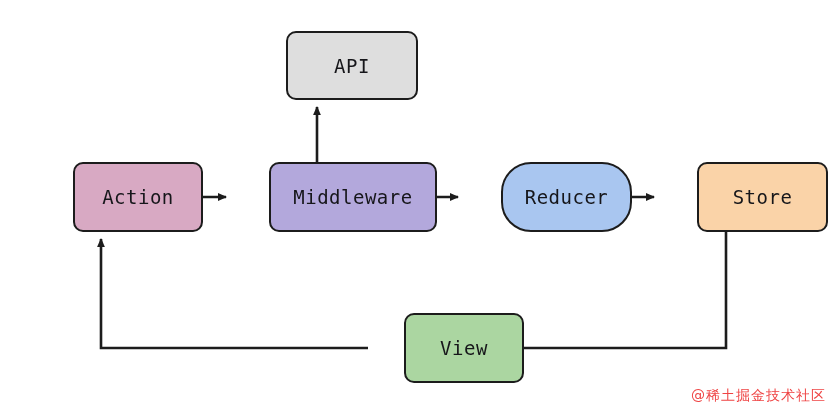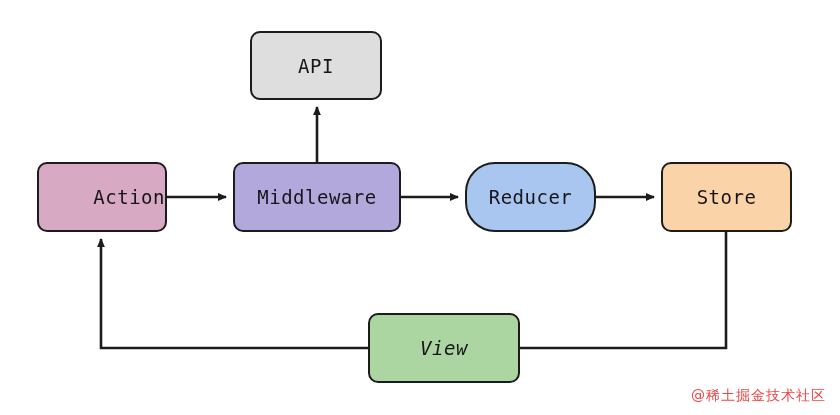--- a/index.html
+++ b/index.html
@@ -32,20 +32,21 @@
     border: 2px solid #1c1c1c;
     border-radius: 10px;
     display: flex;
     align-items: center;
     justify-content: center;
     font-family: "DejaVu Sans Mono", "Liberation Mono", monospace;
     font-size: 19px;
     letter-spacing: 0.5px;
     color: #16161a;
     z-index: 2;
+    margin-left: 36px;
   }
   .watermark {
     position: absolute;
     right: 14px;
     bottom: 10px;
     font-family: "DejaVu Sans", "Liberation Sans", sans-serif;
     font-size: 14px;
     color: #ef4444;
     letter-spacing: 1px;
     z-index: 3;
@@ -76,35 +77,35 @@
       <path d="M 726 232 L 726 348 L 505 348" marker-end="url(#arrowhead)"></path>
 
       <path d="M 368 348 L 101 348 L 101 239" marker-end="url(#arrowhead)"></path>
     </g>
   </svg>
 
   <div class="node" style="left:250px; top:31px; width:132px; height:69px; background:#dedede;">
     <span>API</span>
   </div>
 
-  <div class="node" style="left:37px; top:162px; width:130px; height:70px; background:#d8a9c3;justify-content:flex-end;">
+  <div class="node" style="left:37px; top:162px; width:130px; height:70px; background:#d8a9c3;">
     <span>Action</span>
   </div>
 
   <div class="node" style="left:233px; top:162px; width:168px; height:70px; background:#b3a8dc;text-align:center;">
     <span>Middleware</span>
   </div>
 
   <div class="node" style="left:465px; top:162px; width:131px; height:70px; background:#a9c6f0;border-radius:30px;">
     <span>Reducer</span>
   </div>
 
   <div class="node" style="left:661px; top:162px; width:131px; height:70px; background:#fad3a8;">
     <span>Store</span>
   </div>
 
-  <div class="node" style="left:368px; top:313px; width:152px; height:70px; background:#abd6a1;font-style:italic;">
+  <div class="node" style="left:368px; top:313px; width:120px; height:70px; background:#abd6a1;">
     <span>View</span>
   </div>
 
   <div class="watermark">@稀土掘金技术社区</div>
 
 </div>
 
 </body></html>

